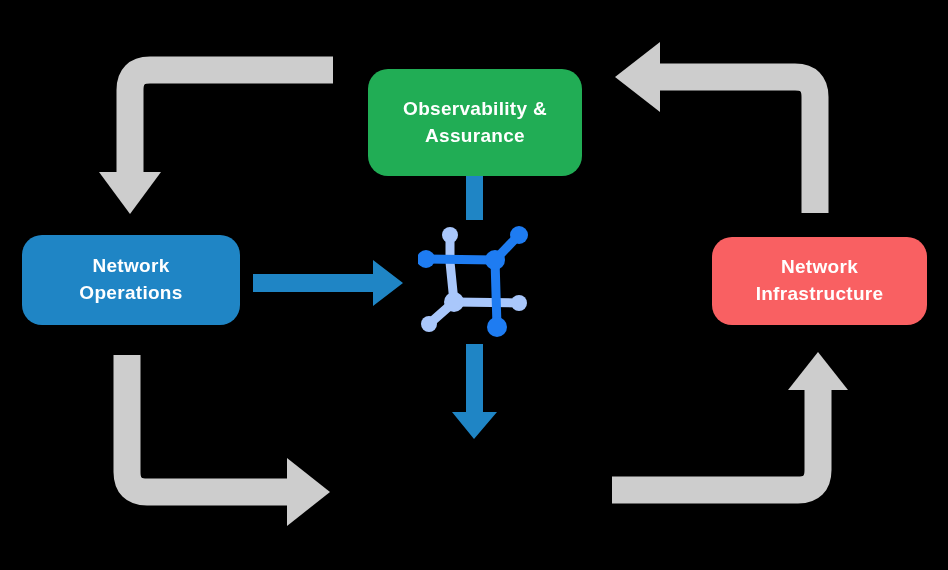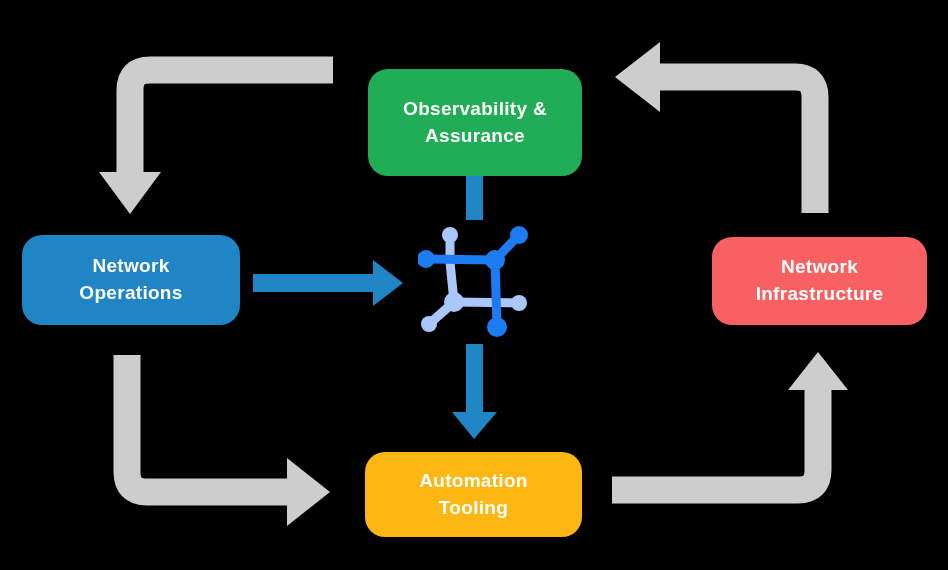--- a/index.html
+++ b/index.html
@@ -109,18 +109,14 @@
   <div class="node node-operations" style="background-color: rgb(31, 133, 197);">
     <div class="node-label" style="color: rgb(255, 255, 255);">Network
 Operations</div>
   </div>
 
   <div class="node node-infrastructure" style="background-color: rgb(249, 96, 98);">
     <div class="node-label" style="color: rgb(255, 255, 255);">Network
 Infrastructure</div>
   </div>
 
-  <div class="node node-tooling" style="background-color: rgb(252, 183, 19);">
-    <div class="node-label" style="color: rgb(255, 255, 255);">Automation
-Tooling</div>
-  </div>
 
 </div>
 
 </body></html>

